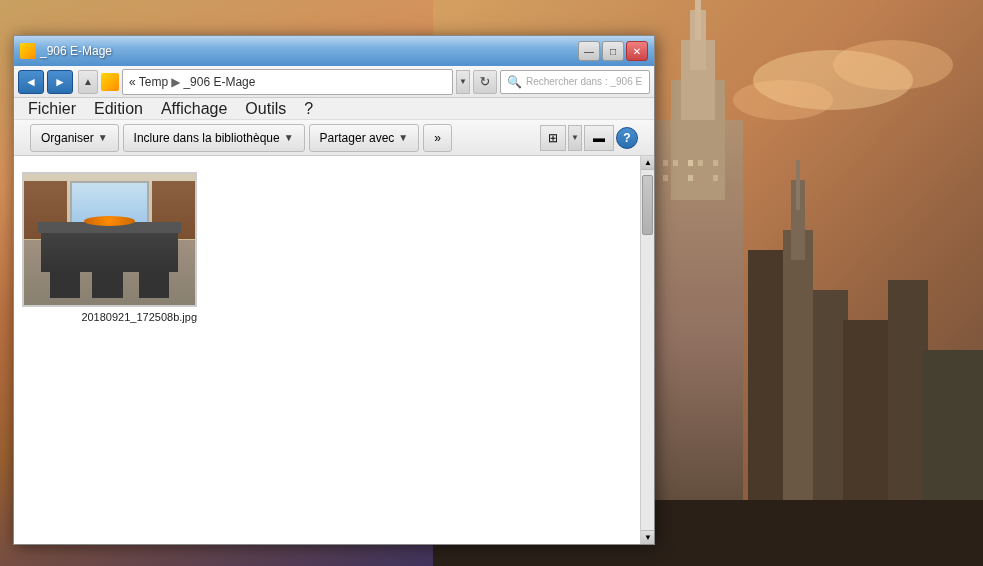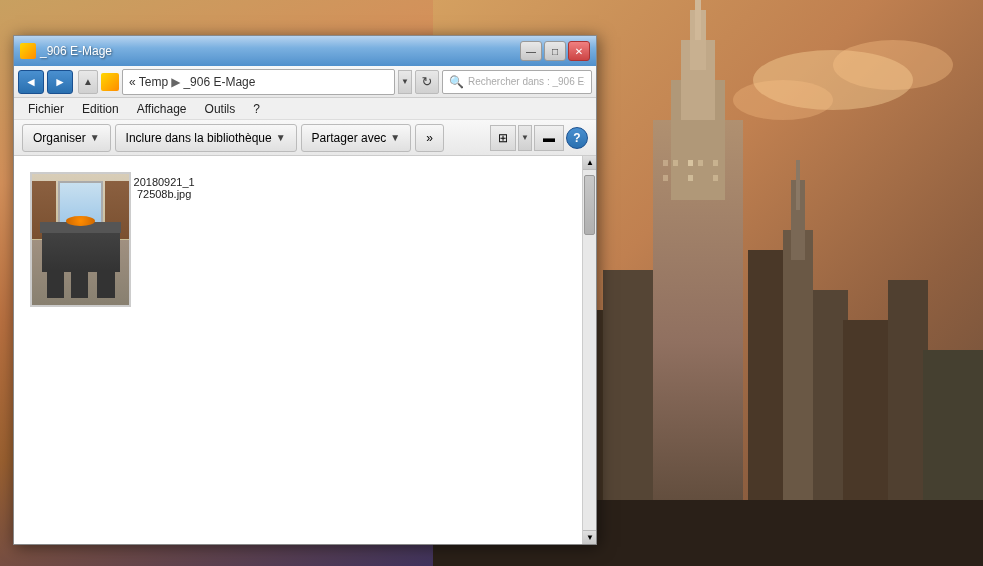--- a/index.html
+++ b/index.html
@@ -38,21 +38,21 @@
       width: 550px;
       height: 566px;
       z-index: 1;
     }
 
     
     .explorer-window {
       position: absolute;
       top: 35px;
       left: 13px;
-      width: 584px;
+      width: 642px;
       height: 510px;
       background: #f0f0f0;
       border: 1px solid #888;
       box-shadow: 2px 2px 15px rgba(0,0,0,0.5);
       z-index: 10;
       display: flex;
       flex-direction: column;
     }
 
     
@@ -248,32 +248,32 @@
       align-items: center;
       padding: 0 6px;
       gap: 2px;
       flex-shrink: 0;
     }
 
     .menu-item {
       padding: 2px 8px;
       cursor: pointer;
       border-radius: 2px;
-      font-size: 12px;
+      font-size: 16px;
       color: #222;
     }
 
     
     .toolbar {
       height: 36px;
       background: linear-gradient(180deg, #f8f8f8, #e8e8e8);
       border-bottom: 1px solid #ccc;
       display: flex;
       align-items: center;
-      padding: 0 8px;
+      padding: 0 16px;
       gap: 4px;
       flex-shrink: 0;
     }
 
     .toolbar-btn {
       height: 28px;
       padding: 0 10px;
       background: linear-gradient(180deg, #f8f8f8, #e0e0e0);
       border: 1px solid #bbb;
       border-radius: 3px;
@@ -342,22 +342,22 @@
 
     .files-grid {
       display: flex;
       flex-wrap: wrap;
       gap: 16px;
       padding: 4px;
     }
 
     .file-item {
       display: flex;
-      flex-direction: row;
-      align-items: flex-start;
+      flex-direction: column;
+      align-items: flex-end;
       width: 175px;
       cursor: pointer;
       padding: 4px;
       border-radius: 3px;
     }
 
     .file-thumbnail {
       width: 175px;
       height: 135px;
       border: 2px solid #ccc;

